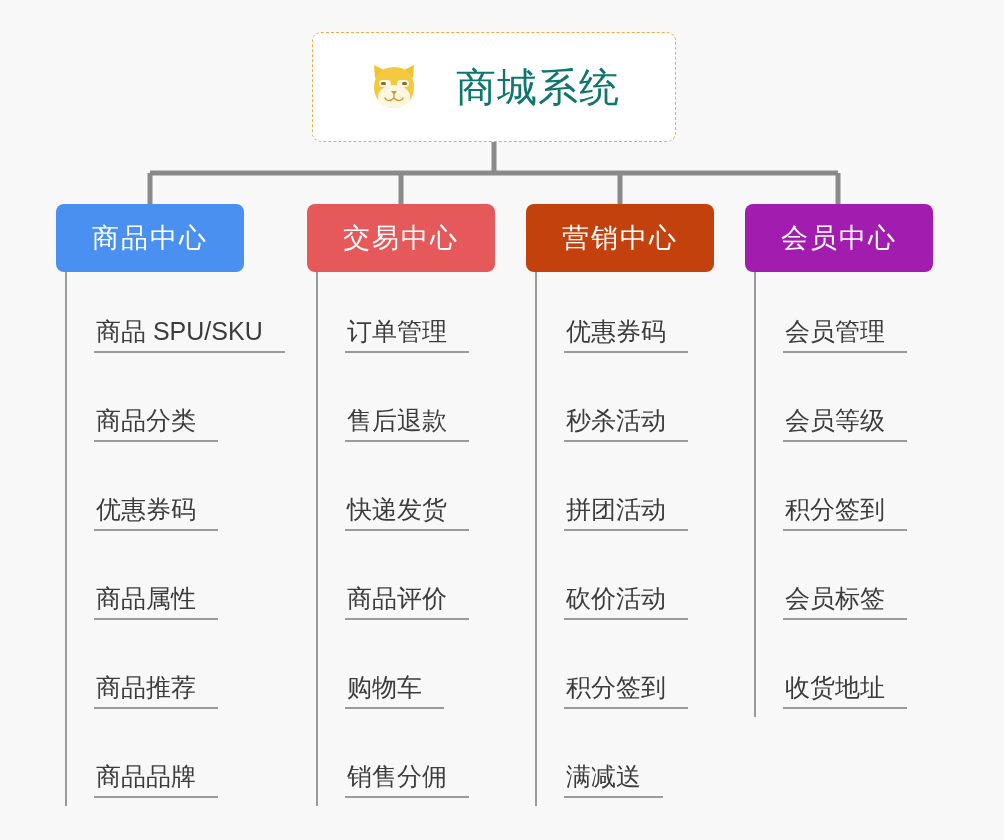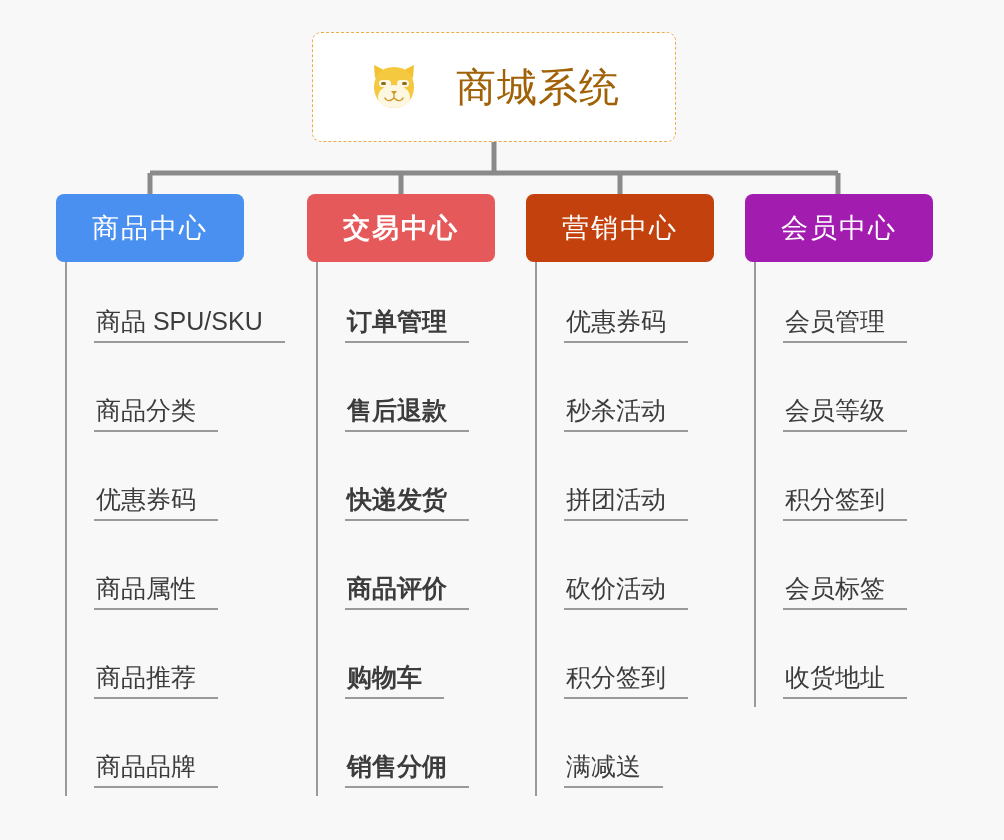--- a/index.html
+++ b/index.html
@@ -31,21 +31,21 @@
     background: #ffffff;
     border: 1px dashed #eeaa44;
     border-radius: 9px;
     display: flex;
     align-items: center;
     justify-content: center;
     gap: 16px;
   }
   .root-title {
     font-size: 40px;
-    color: #a16207;
+    color: #0f766e;
     letter-spacing: 1px;
     line-height: 1;
     white-space: nowrap;
     margin-left: 20px;
   }
   .shiba-icon {
     width: 52px;
     height: 52px;
     flex: 0 0 52px;
   }
@@ -56,21 +56,21 @@
     left: 0;
     top: 0;
     width: 1004px;
     height: 840px;
     pointer-events: none;
   }
 
   
   .column {
     position: absolute;
-    top: 194px;
+    top: 204px;
     width: 188px;
   }
   .col-head {
     height: 68px;
     border-radius: 8px;
     display: flex;
     align-items: center;
     justify-content: center;
     color: #ffffff;
     font-size: 27px;
@@ -107,21 +107,21 @@
     white-space: nowrap;
     border-bottom: 2px solid #9a9a9a;
     padding-bottom: 6px;
     padding-right: 22px;
     padding-left: 2px;
     display: inline-block;
   }
 
   
   #col-0 { left: 56px; }
-  #col-1 { left: 307px; font-weight: bold; }
+  #col-1 { left: 307px; }
   #col-2 { left: 526px; }
   #col-3 { left: 745px; }
 </style>
 </head>
 <body>
 
 <div id="canvas">
 
   <svg id="connectors" viewBox="0 0 1004 840" xmlns="http://www.w3.org/2000/svg">
 

